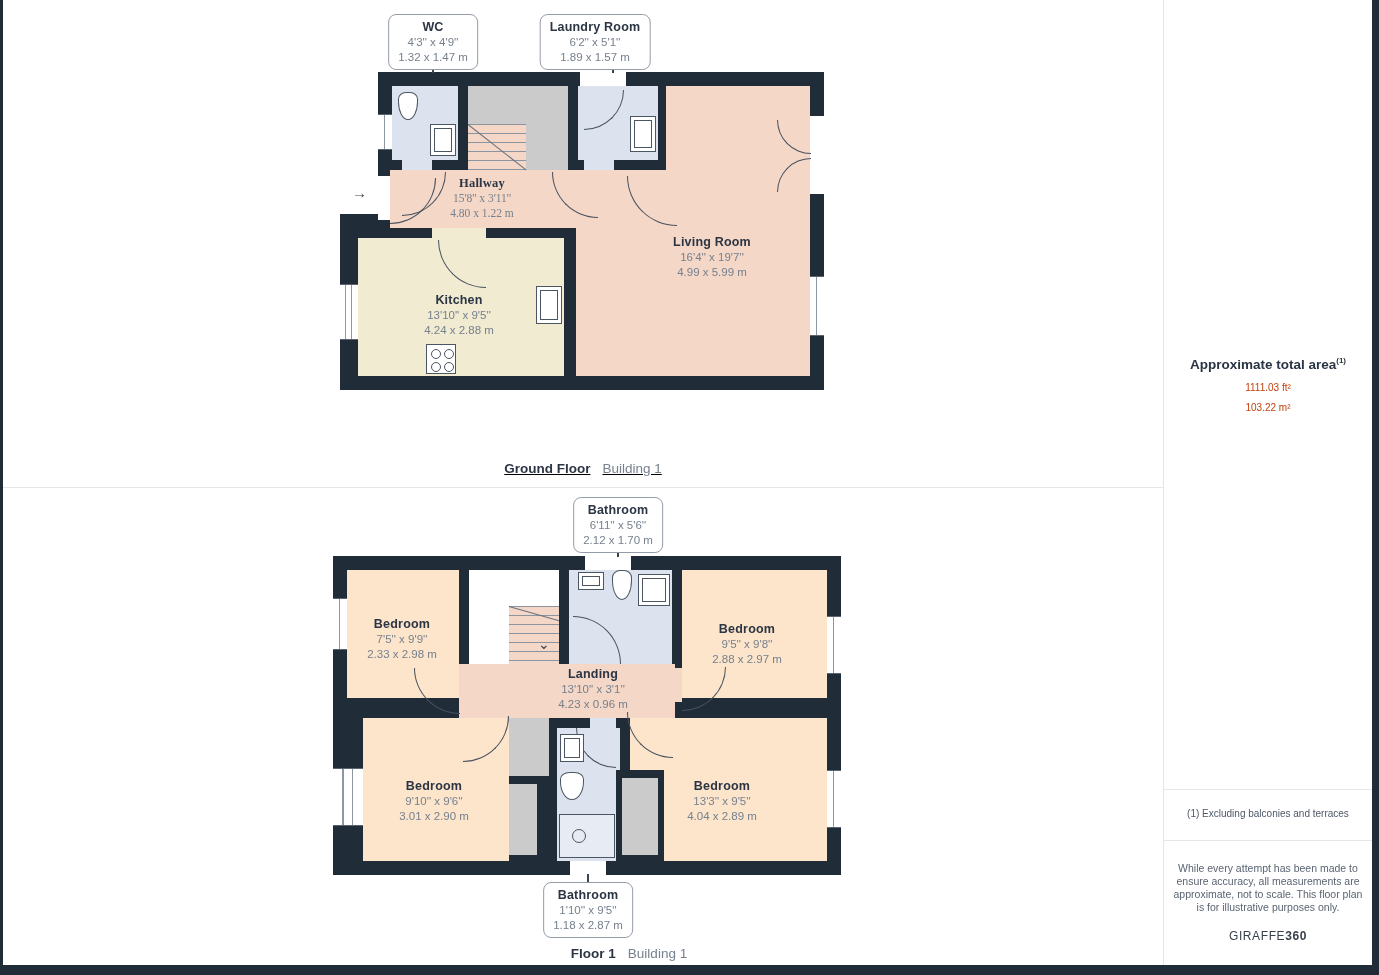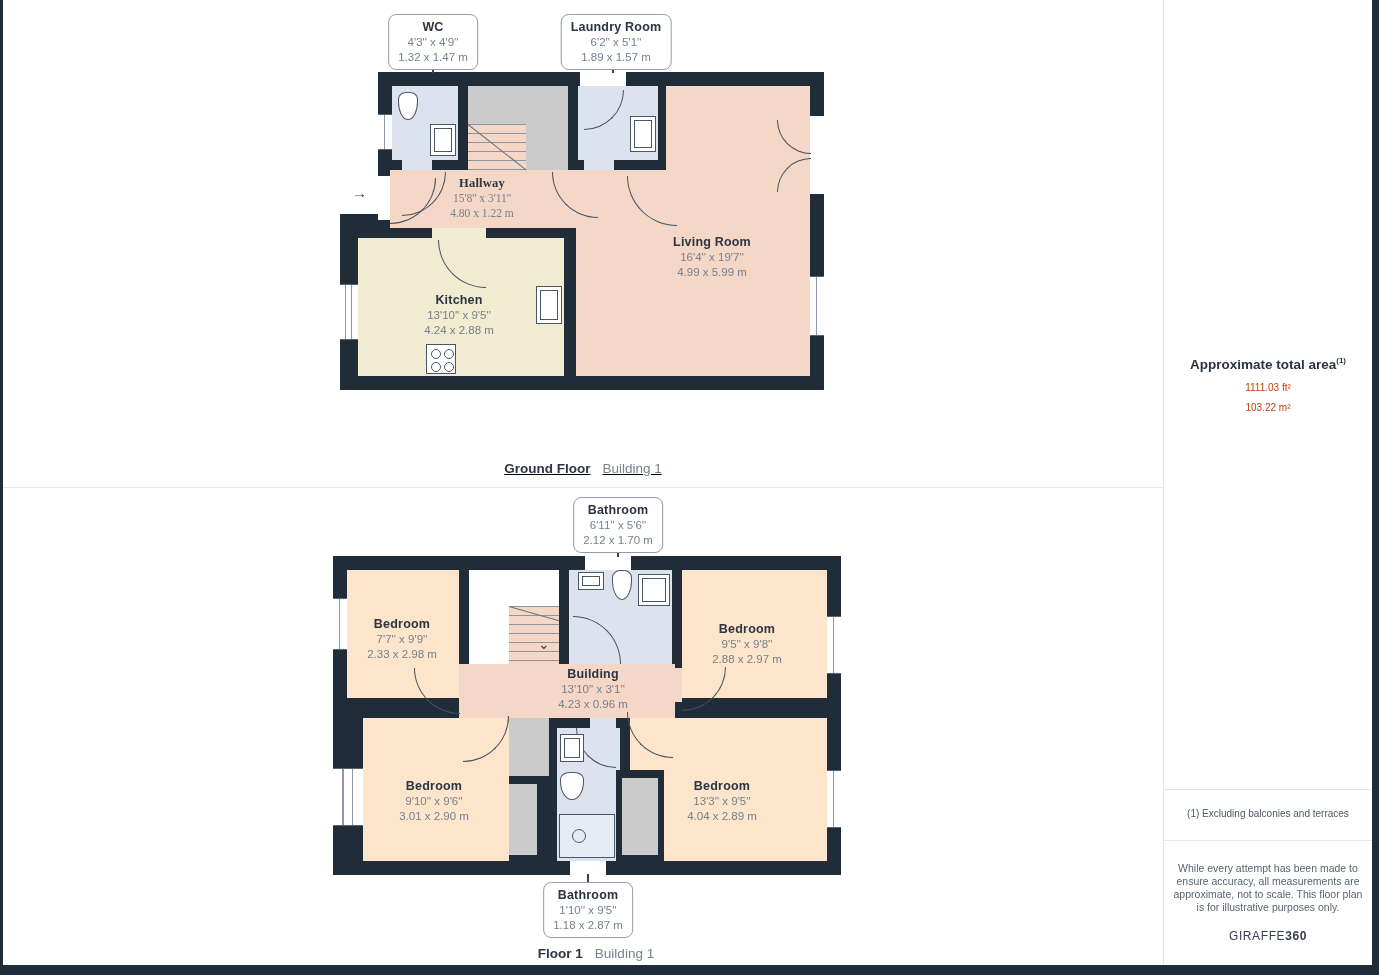--- a/index.html
+++ b/index.html
@@ -133,21 +133,21 @@
   <div class="rdim">4.24 x 2.88 m</div>
 </div>
 
 <div class="conn" style="left:432px;top:66px;height:7px;"></div>
 <div class="callout" style="left:433px;top:14px;">
   <div class="rname">WC</div>
   <div class="rdim">4'3'' x 4'9''</div>
   <div class="rdim">1.32 x 1.47 m</div>
 </div>
 <div class="conn" style="left:612px;top:66px;height:7px;"></div>
-<div class="callout" style="left:616px;top:14px;">
+<div class="callout" style="left:595px;top:14px;">
   <div class="rname">Laundry Room</div>
   <div class="rdim">6'2'' x 5'1''</div>
   <div class="rdim">1.89 x 1.57 m</div>
 </div>
 
 <div class="caption" style="left:583px;top:461px;text-decoration:underline;">
   <span class="cb">Ground Floor</span><span class="cl">Building 1</span>
 </div>
 
 <div class="hdiv" style="left:3px;top:487px;width:1160px;"></div>
@@ -197,30 +197,30 @@
 <div class="fx" style="left:560px;top:734px;width:24px;height:28px;">
     <div class="fx-in"></div>
   </div>
 <div class="toilet" style="left:560px;top:772px;width:24px;height:28px;"></div>
 <div class="shower" style="left:559px;top:814px;width:56px;height:44px;">
     <div class="circ" style="left:12px;top:14px;width:14px;height:14px;"></div>
   </div>
 
 <div class="room-label" style="left:402px;top:616px;width:130px;">
   <div class="rname">Bedroom</div>
-  <div class="rdim">7'7'' x 9'9''</div>
+  <div class="rdim">7'5'' x 9'9''</div>
   <div class="rdim">2.33 x 2.98 m</div>
 </div>
 <div class="room-label" style="left:747px;top:621px;width:130px;">
   <div class="rname">Bedroom</div>
   <div class="rdim">9'5'' x 9'8''</div>
   <div class="rdim">2.88 x 2.97 m</div>
 </div>
 <div class="room-label" style="left:593px;top:666px;width:140px;">
-  <div class="rname">Building</div>
+  <div class="rname">Landing</div>
   <div class="rdim">13'10'' x 3'1''</div>
   <div class="rdim">4.23 x 0.96 m</div>
 </div>
 <div class="room-label" style="left:434px;top:778px;width:130px;">
   <div class="rname">Bedroom</div>
   <div class="rdim">9'10'' x 9'6''</div>
   <div class="rdim">3.01 x 2.90 m</div>
 </div>
 <div class="room-label" style="left:722px;top:778px;width:130px;">
   <div class="rname">Bedroom</div>
@@ -234,21 +234,21 @@
   <div class="rdim">6'11'' x 5'6''</div>
   <div class="rdim">2.12 x 1.70 m</div>
 </div>
 <div class="conn" style="left:587px;top:874px;height:8px;"></div>
 <div class="callout" style="left:588px;top:882px;">
   <div class="rname">Bathroom</div>
   <div class="rdim">1'10'' x 9'5''</div>
   <div class="rdim">1.18 x 2.87 m</div>
 </div>
 
-<div class="caption" style="left:583px;top:946px;padding-left:26px;">
+<div class="caption" style="left:616px;top:946px;padding-left:26px;">
   <span class="cb">Floor 1</span><span class="cl">Building 1</span>
 </div>
 
 <div class="vdiv" style="left:1163px;top:0;height:965px;"></div>
 
 <div class="sb sb-title" style="top:356px;">
   <span>Approximate total area</span><sup>(1)</sup>
 </div>
 <div class="sb sb-val" style="top:382px;">1111.03 ft²</div>
 <div class="sb sb-val" style="top:402px;">103.22 m²</div>

